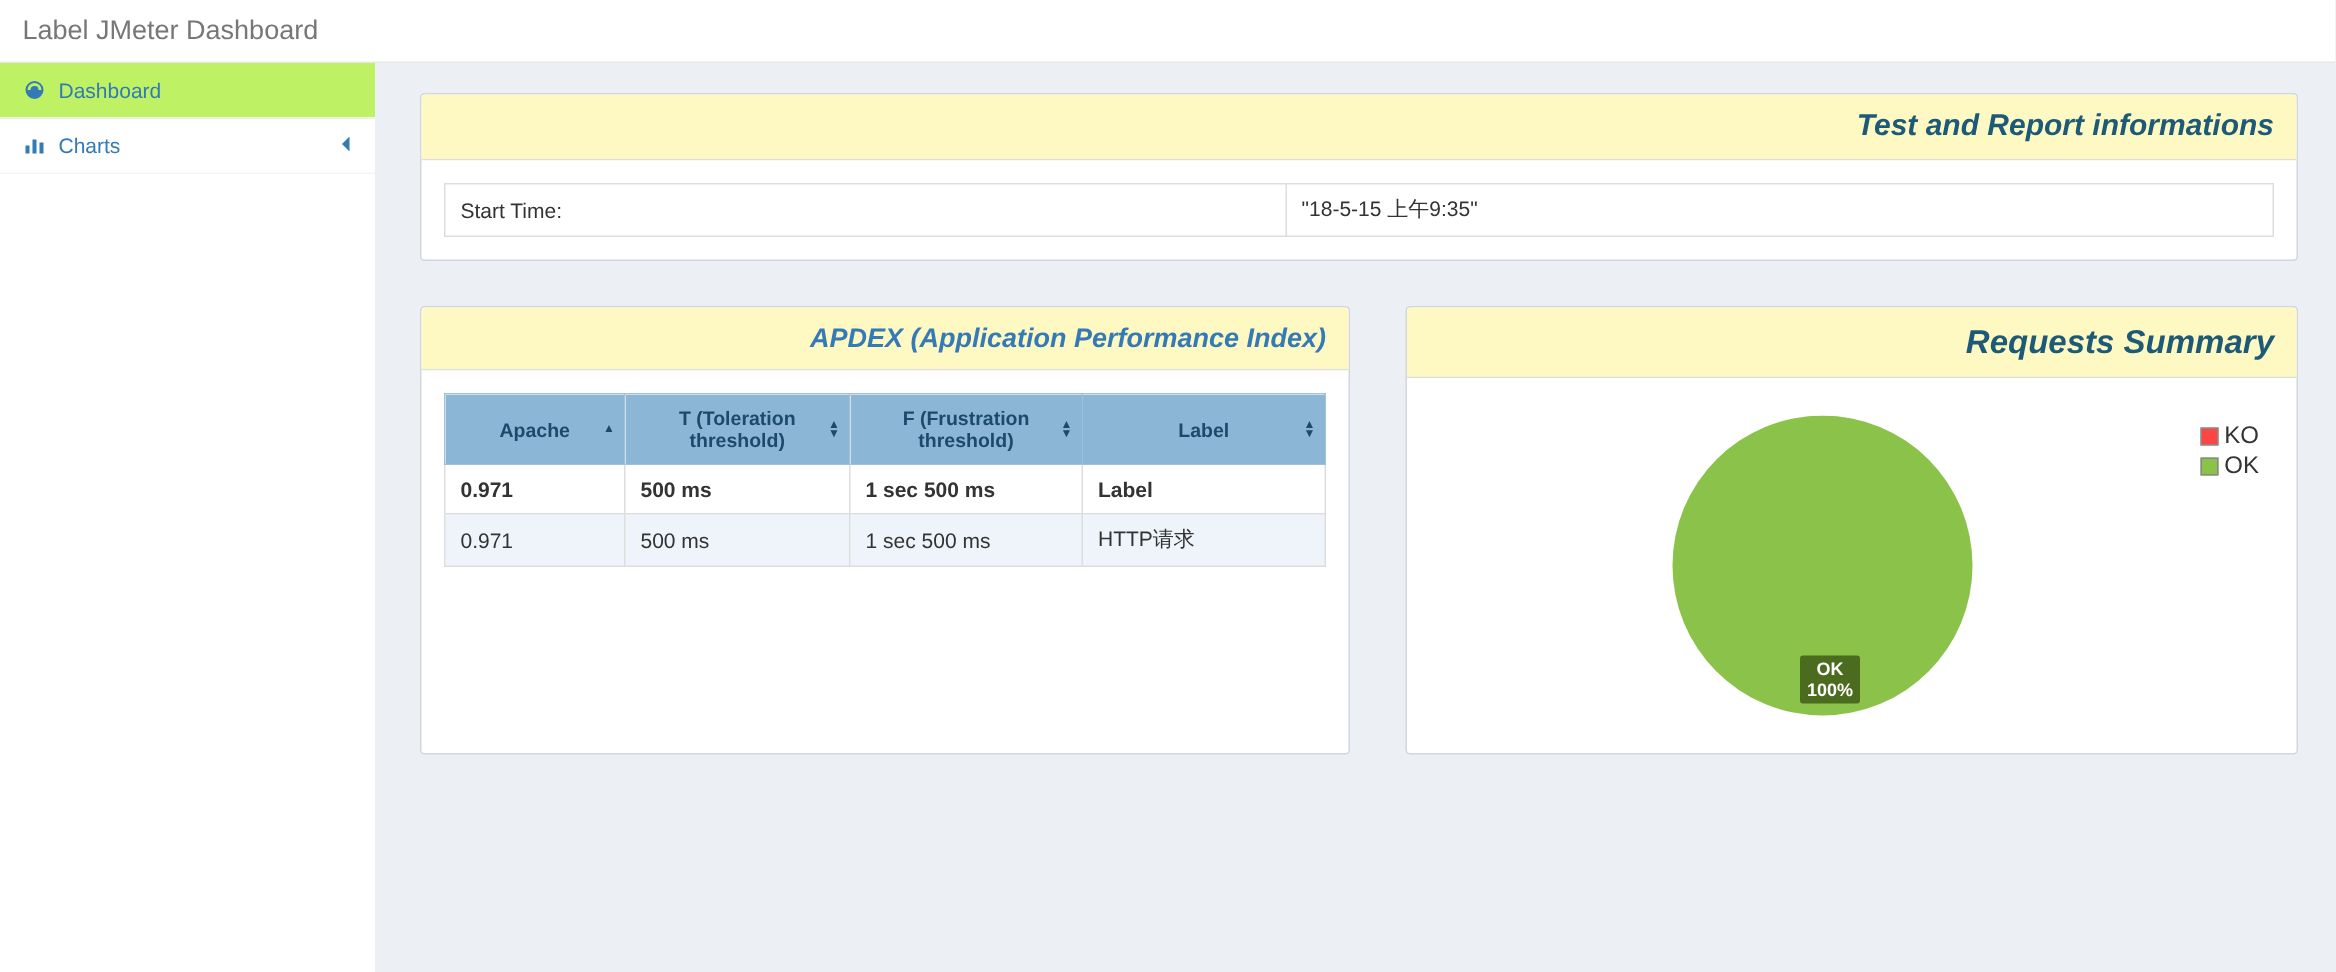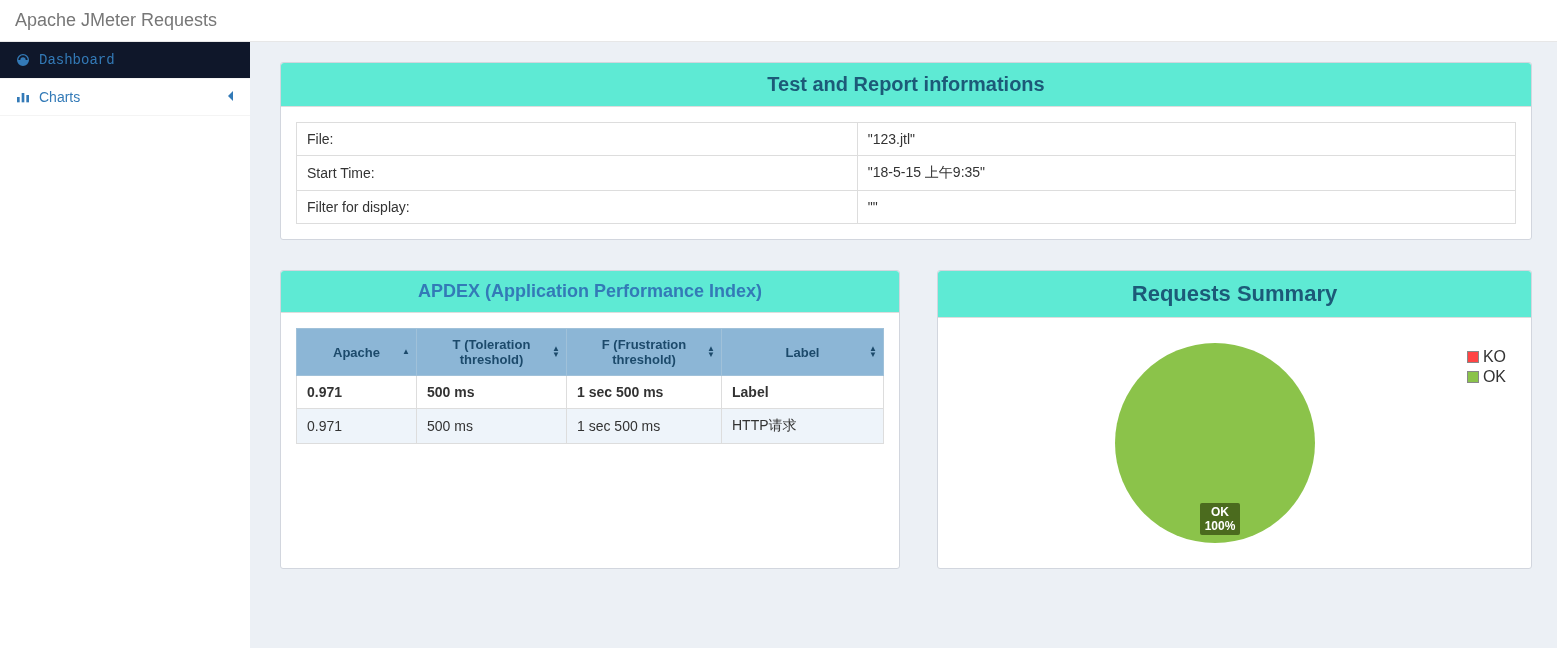--- a/index.html
+++ b/index.html
@@ -25,37 +25,38 @@
   flex-shrink: 0;
 }
 .sidebar-item {
   display: flex;
   align-items: center;
   padding: 10px 15px;
   color: #337ab7;
   cursor: pointer;
   border-bottom: 1px solid #f4f4f4;
 }
-.sidebar-item.active { background: #0f172a; font-family: Liberation Mono, monospace; }
+.sidebar-item.active { background: #bef264; }
 .sidebar-item .icon { margin-right: 8px; width: 16px; display: inline-flex; align-items: center; }
 .sidebar-item .chevron { margin-left: auto; color: #337ab7; font-size: 10px; }
 .main { flex: 1; padding: 20px 25px 20px 30px; }
 .panel {
   background: #fff;
   border: 1px solid #d2d6de;
   border-radius: 3px;
   margin-bottom: 30px;
 }
 .panel-heading {
-  background: #5eead4;
+  background: #fef9c3;
   border-bottom: 1px solid #ddd;
   padding: 10px 15px;
-  text-align: center;
+  text-align: right;
   border-top-left-radius: 3px;
   border-top-right-radius: 3px;
+  font-style: italic;
 }
 .panel-heading.big {
   color: #1c5a78;
   font-size: 20px;
   font-weight: bold;
 }
 .panel-heading.apx {
   color: #337ab7;
   font-size: 18px;
   font-weight: bold;
@@ -117,21 +118,21 @@
 .legend { padding-top: 5px; }
 .legend-item { display: flex; align-items: center; font-size: 16px; color: #333; margin-bottom: 2px; }
 .legend-swatch { width: 12px; height: 12px; border: 1px solid #888; margin-right: 4px; }
 .legend-swatch.ko { background: #ff4444; }
 .legend-swatch.ok { background: #8bc34a; }
 </style>
 </head>
 <body>
 
 <div class="header">
-  <span>Apache JMeter Requests</span>
+  <span>Label JMeter Dashboard</span>
 </div>
 
 <div class="layout">
   <div class="sidebar">
     <div class="sidebar-item active">
       <span class="icon">
         <svg width="16" height="16" viewBox="0 0 24 24" fill="#337ab7">
             <path d="M12 3a9 9 0 00-9 9 9 9 0 009 9 9 9 0 009-9 9 9 0 00-9-9zm0 2a7 7 0 017 7h-3a4 4 0 00-8 0H5a7 7 0 017-7zm-1 7h2l3-4-5 4z"></path>
           </svg>
       </span>
@@ -155,30 +156,22 @@
   </div>
 
   <div class="main">
 
     <div class="panel">
       <div class="panel-heading big">Test and Report informations</div>
       <div class="panel-body">
         <table class="info-table">
           <tbody>
             <tr>
-              <td>File:</td>
-              <td>"123.jtl"</td>
-            </tr>
-            <tr>
               <td>Start Time:</td>
               <td>"18-5-15 上午9:35"</td>
-            </tr>
-            <tr>
-              <td>Filter for display:</td>
-              <td>""</td>
             </tr>
           </tbody>
         </table>
       </div>
     </div>
 
     <div class="row-panels">
       <div class="panel apdex-panel">
         <div class="panel-heading apx">APDEX (Application Performance Index)</div>
         <div class="panel-body">

